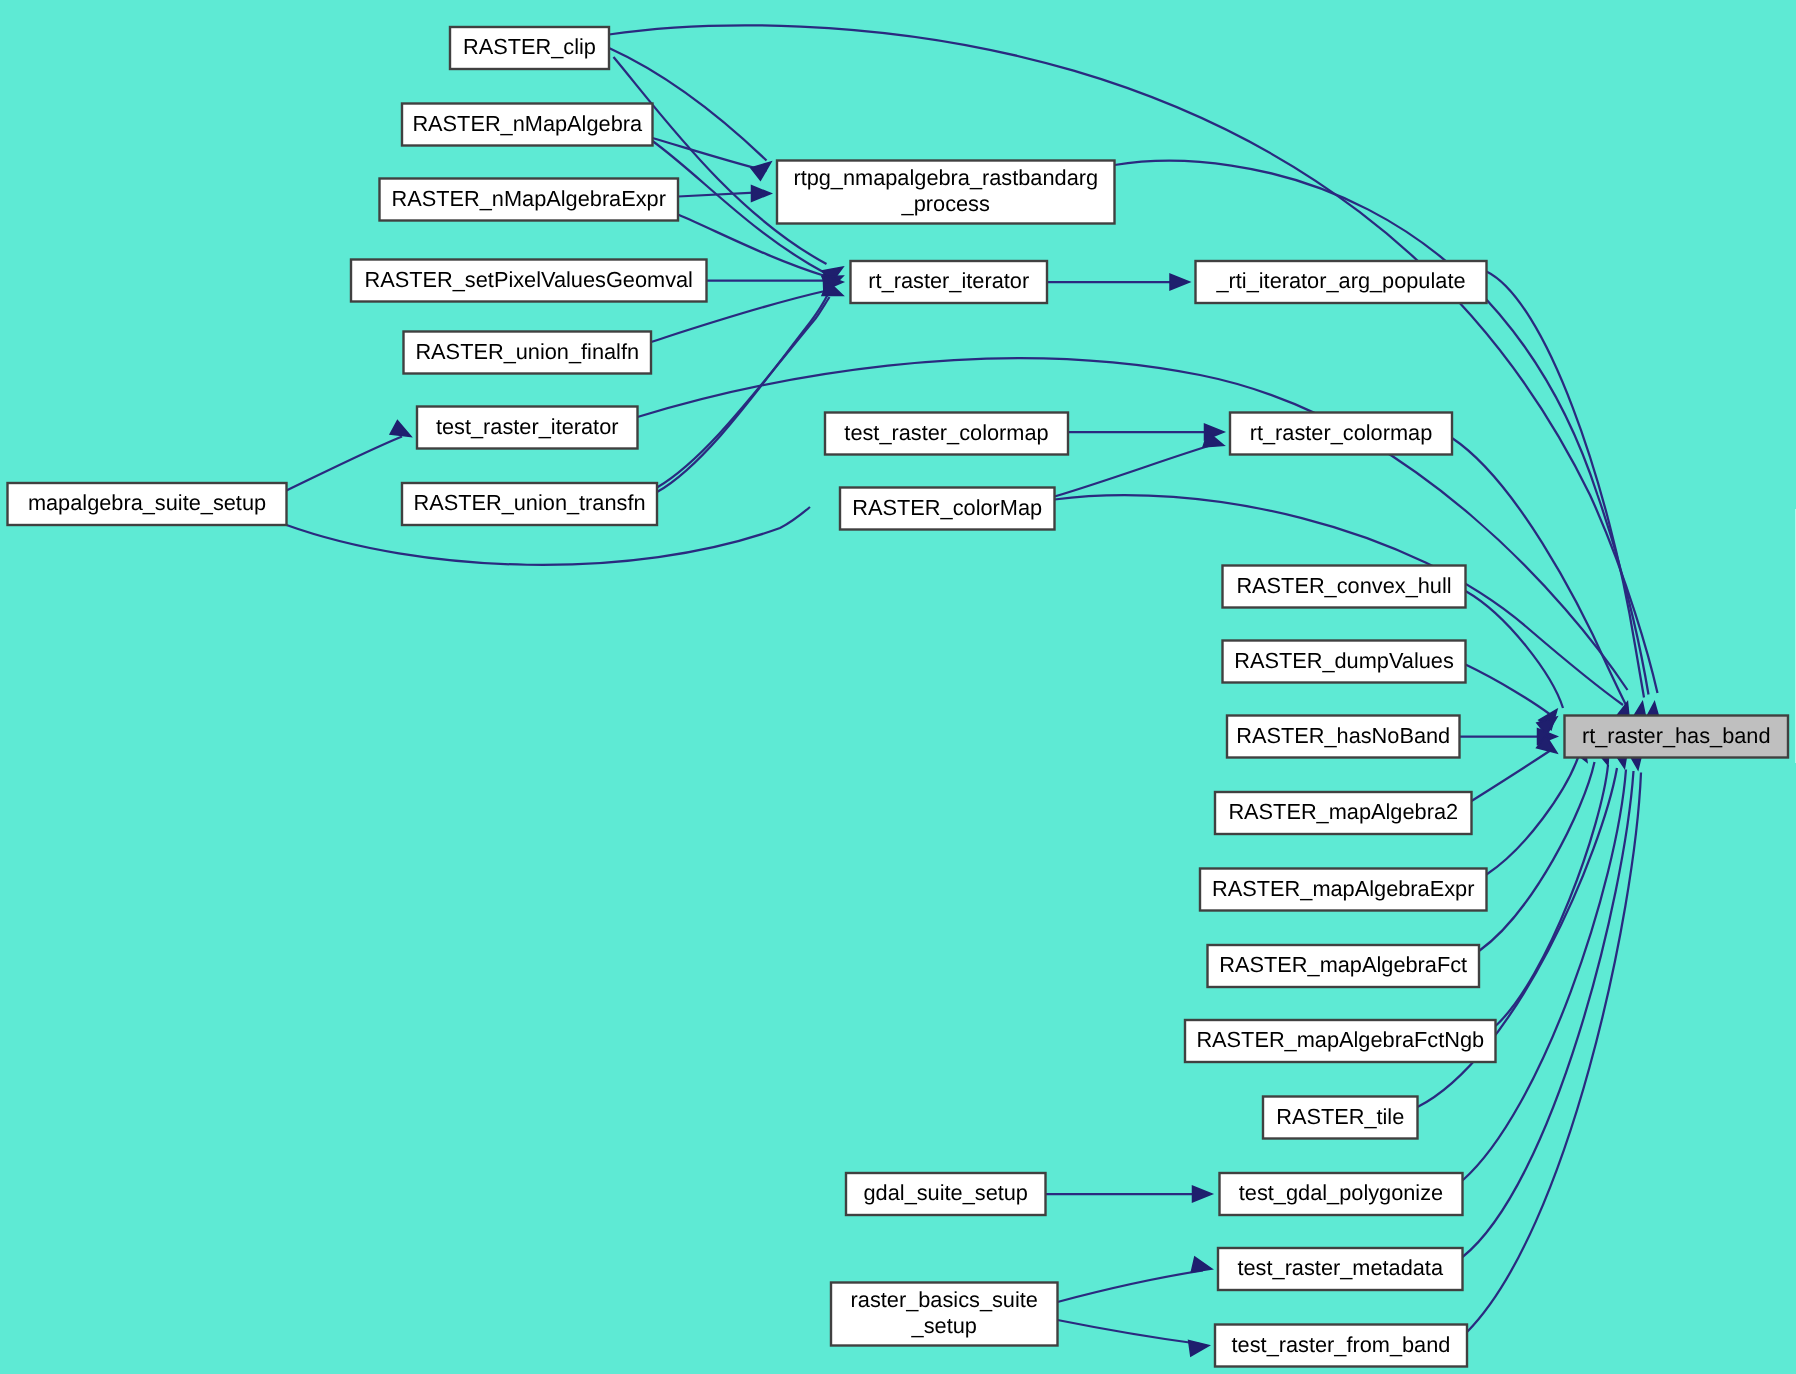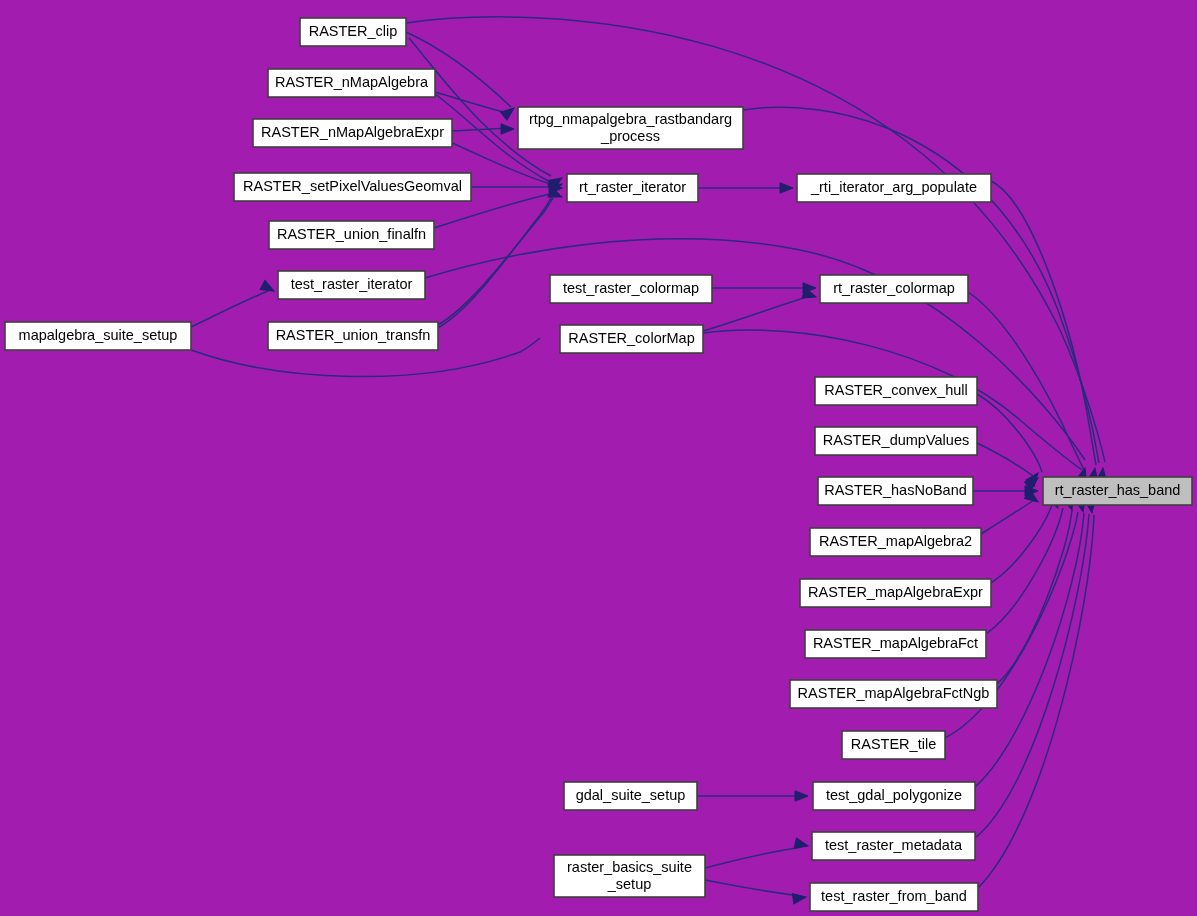--- a/index.html
+++ b/index.html
@@ -4,21 +4,21 @@
 <style>
   html, body {
     margin: 0;
     padding: 0;
     background: #ffffff;
   }
   #canvas-wrap {
     position: relative;
     width: 1197px;
     height: 916px;
-    background: #a21caf;
+    background: #5eead4;
     font-family: "Liberation Sans", sans-serif;
   }
   svg#graph {
     display: block;
     width: 1197px;
     height: 916px;
   }
   .node-box {
     fill: #ffffff;
     stroke: #404040;

